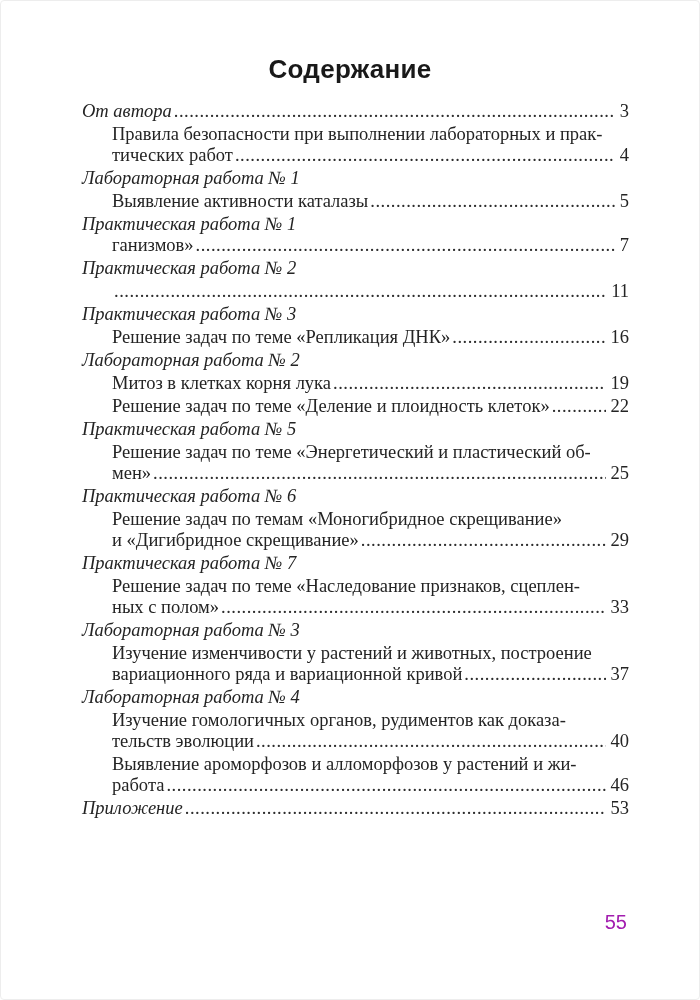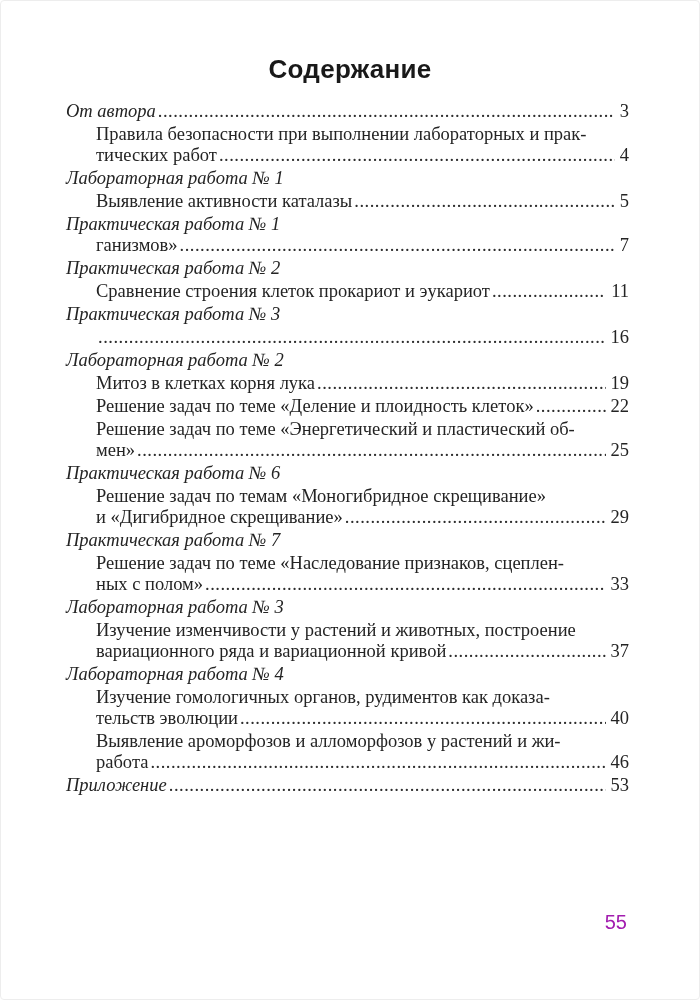--- a/index.html
+++ b/index.html
@@ -32,20 +32,21 @@
     left: 65px;
     top: 100px;
     width: 563px;
     font-size: 18.5px;
   }
   .toc-line {
     display: flex;
     align-items: baseline;
     line-height: 21px;
     white-space: nowrap;
+    margin-left: 16px;
   }
   .toc-line.entry-start { margin-top: 2px; }
   .toc-line.italic .t { font-style: italic; }
   .toc-line.indent { padding-left: 30px; text-align: right; }
   .t { flex: 0 0 auto; }
   .leader {
     flex: 1 1 0;
     min-width: 0;
     overflow: hidden;
     white-space: nowrap;
@@ -95,43 +96,46 @@
       </div>
       <div class="toc-line indent">
         <span class="t">ганизмов»</span>
         <span class="leader">............................................................................................................................................................................................................................................................................................................</span>
         <span class="pg">7</span>
       </div>
       <div class="toc-line italic entry-start">
         <span class="t">Практическая работа № 2</span>
       </div>
       <div class="toc-line indent entry-start">
-        <span class="t">Сравнение строения клеток прокариот и эукариот</span>
         <span class="leader">............................................................................................................................................................................................................................................................................................................</span>
         <span class="pg">11</span>
       </div>
       <div class="toc-line italic entry-start">
         <span class="t">Практическая работа № 3</span>
       </div>
       <div class="toc-line indent entry-start">
+        <span class="t">Решение задач по теме «Репликация ДНК»</span>
         <span class="leader">............................................................................................................................................................................................................................................................................................................</span>
         <span class="pg">16</span>
       </div>
       <div class="toc-line italic entry-start">
         <span class="t">Лабораторная работа № 2</span>
       </div>
       <div class="toc-line indent entry-start">
         <span class="t">Митоз в клетках корня лука</span>
         <span class="leader">............................................................................................................................................................................................................................................................................................................</span>
         <span class="pg">19</span>
       </div>
       <div class="toc-line indent entry-start">
         <span class="t">Решение задач по теме «Деление и плоидность клеток»</span>
         <span class="leader">............................................................................................................................................................................................................................................................................................................</span>
         <span class="pg">22</span>
+      </div>
+      <div class="toc-line italic entry-start">
+        <span class="t">Практическая работа № 5</span>
       </div>
       <div class="toc-line indent entry-start">
         <span class="t">Решение задач по теме «Энергетический и пластический об-</span>
       </div>
       <div class="toc-line indent">
         <span class="t">мен»</span>
         <span class="leader">............................................................................................................................................................................................................................................................................................................</span>
         <span class="pg">25</span>
       </div>
       <div class="toc-line italic entry-start">

